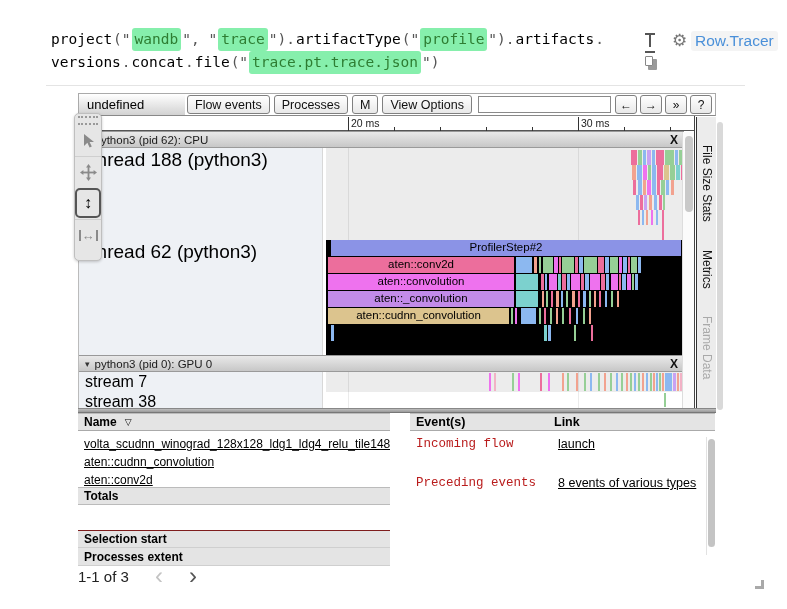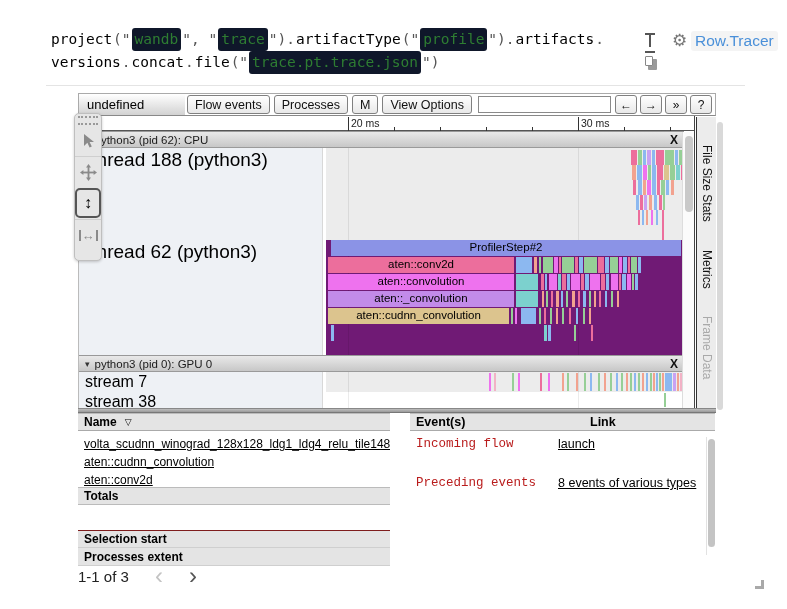--- a/index.html
+++ b/index.html
@@ -7,21 +7,21 @@
   body { font-family:"Liberation Sans", sans-serif; width:787px; height:609px; position:relative; overflow:hidden; }
   .page { position:absolute; inset:0; width:787px; height:609px; background:#fff; }
 
   
   .code-area { position:absolute; left:50px; top:28px; width:580px;
     font-family:"DejaVu Sans Mono", monospace; font-size:14.5px; line-height:23px; color:#333; }
   .code-line { white-space:nowrap; }
   .tok { display:inline-block; }
   .tok-fn { color:#000000; padding:0 1px; }
   .tok-p  { color:#555; }
-  .tok-s  { color:#2e7d32; background:#0f172a; border-radius:3px; padding:0 3px; margin:0 1px; }
+  .tok-s  { color:#2e7d32; background:#86efac; border-radius:3px; padding:0 3px; margin:0 1px; }
   .code-sep { position:absolute; left:46px; top:85px; width:699px; height:1px; background:#e4e4e4; }
 
   .ibeam-icon { position:absolute; left:645px; top:33px; width:10px; height:16px; }
   .ibeam-icon:before { content:""; position:absolute; left:4px; top:2px; width:2px; height:12px; background:#555; }
   .ibeam-icon:after  { content:""; position:absolute; left:0;  top:0; width:10px; height:16px;
      border-top:2px solid #555; border-bottom:2px solid #555;
      -webkit-mask:linear-gradient(#000,#000); clip-path:polygon(0 0,100% 0,100% 15%,0 15%,0 85%,100% 85%,100% 100%,0 100%); }
   .copy-icon { position:absolute; left:645px; top:56px; width:12px; height:14px; }
   .copy-icon .pg1 { position:absolute; left:0; top:0; width:8px; height:10px; border:1.5px solid #888; background:#fff; border-radius:1px; }
   .copy-icon .pg2 { position:absolute; left:3px; top:3px; width:9px; height:11px; background:#9a9a9a; border-radius:1px; }
@@ -97,21 +97,21 @@
   .lt-totals { height:18px; background:#e4e4e4; border-top:1px solid #bbb; border-bottom:1px solid #bbb;
      font-weight:bold; display:flex; align-items:center; padding-left:6px; margin-top:2px; }
   .lt-selwrap { margin-top:25px; }
   .lt-gray-row { height:18px; background:#e4e4e4; border-bottom:1px solid #cfcfcf; font-weight:bold;
      display:flex; align-items:center; padding-left:6px; }
   .lt-gray-row:first-child { border-top:1px solid #7f1d1d; }
 
   .rp { position:absolute; left:332px; top:0; width:305px; height:148px; font-size:12.5px; }
   .rp-header { height:18px; background:#e4e4e4; border-top:1px solid #bbb; border-bottom:1px solid #aaa;
      display:flex; font-weight:bold; align-items:center; color:#000; }
-  .rp-c1 { width:180px; padding-left:6px;border-radius:6px; }
+  .rp-c1 { width:144px; padding-left:6px;border-radius:6px; }
   .rp-row { display:flex; align-items:flex-start; margin-top:6px; margin-bottom:25px; }
   .rp-label { width:148px; padding-left:6px; color:#b91c1c;font-family:Liberation Mono, monospace; }
   .rp-link { color:#000; text-decoration:underline; }
   .rp-scroll { position:absolute; right:0; top:24px; height:118px; width:9px; background:#fff; border-left:1px solid #e2e2e2; }
   .rp-thumb { position:absolute; left:1px; top:2px; width:7px; height:108px; background:#c4c4c4; border-radius:4px; }
 
   
   .palette { position:absolute; left:74px; top:113px; width:28px; height:148px; z-index:20;
      background:#e6e6e6; border:1px solid #bfbfbf; border-radius:5px; box-shadow:0 1px 3px rgba(0,0,0,0.2); }
   .pal-grip { height:9px; margin:2px 3px 0 3px; border-top:2px dotted #999; border-bottom:2px dotted #999; }
@@ -236,21 +236,21 @@
             <div class="slice" style="left: 325px; top: 62px; width: 2px; height: 15px; background: rgb(238, 114, 238);"></div>
             <div class="slice" style="left: 330px; top: 62px; width: 2px; height: 15px; background: rgb(140, 184, 240);"></div>
             <div class="slice" style="left: 336px; top: 62px; width: 2px; height: 36px; background: rgb(236, 110, 156);"></div>
           </div>
       </div>
 
       <div class="trackrow" style="top:124px;height:115px">
         <div class="t-label">
           <div class="lbl-big">Thread 62 (python3)</div>
         </div>
-        <div class="track-body" style="background:#701a75">
+        <div class="track-body" style="background:#000000">
             <div class="gridline" style="left: 22px;"></div>
             <div class="gridline" style="left: 252px;"></div>
             <div class="slice" style="left: 5px; top: 0px; width: 350px; height: 16px; background: rgb(139, 147, 230);">ProfilerStep#2</div>
             <div class="slice" style="left: 2px; top: 17px; width: 186px; height: 16px; background: rgb(236, 110, 156);">aten::conv2d</div>
             <div class="slice" style="left: 190px; top: 17px; width: 16px; height: 16px; background: rgb(140, 184, 240);"></div>
             <div class="slice" style="left: 208px; top: 17px; width: 3px; height: 16px; background: rgb(242, 162, 143);"></div>
             <div class="slice" style="left: 213px; top: 17px; width: 2px; height: 16px; background: rgb(150, 207, 150);"></div>
             <div class="slice" style="left: 217px; top: 17px; width: 10px; height: 16px; background: rgb(150, 207, 150);"></div>
             <div class="slice" style="left: 228px; top: 17px; width: 4px; height: 16px; background: rgb(238, 114, 238);"></div>
             <div class="slice" style="left: 233px; top: 17px; width: 2px; height: 16px; background: rgb(236, 110, 156);"></div>

